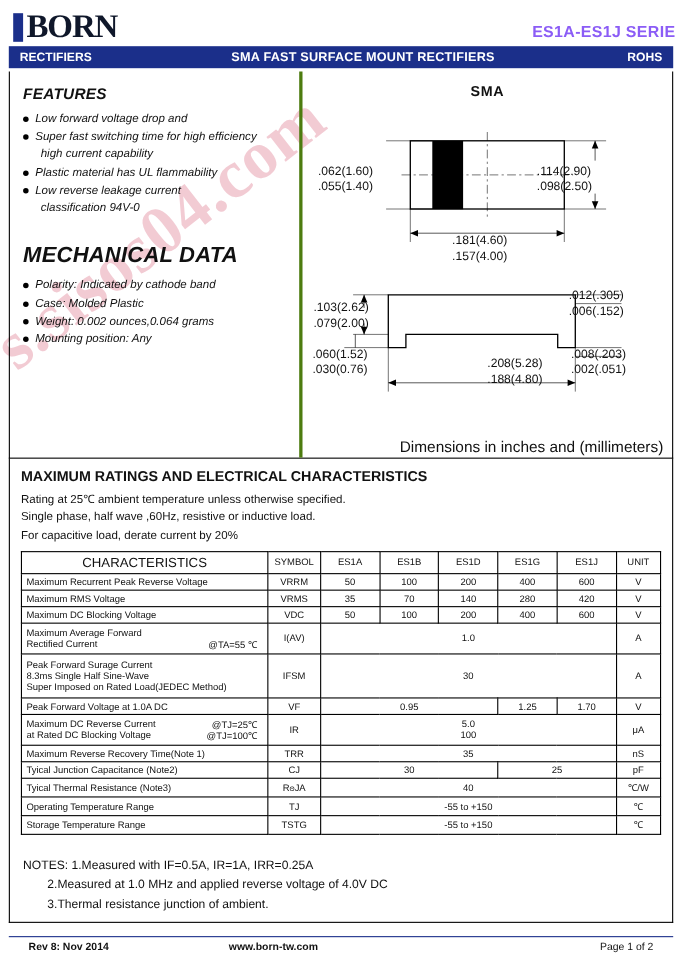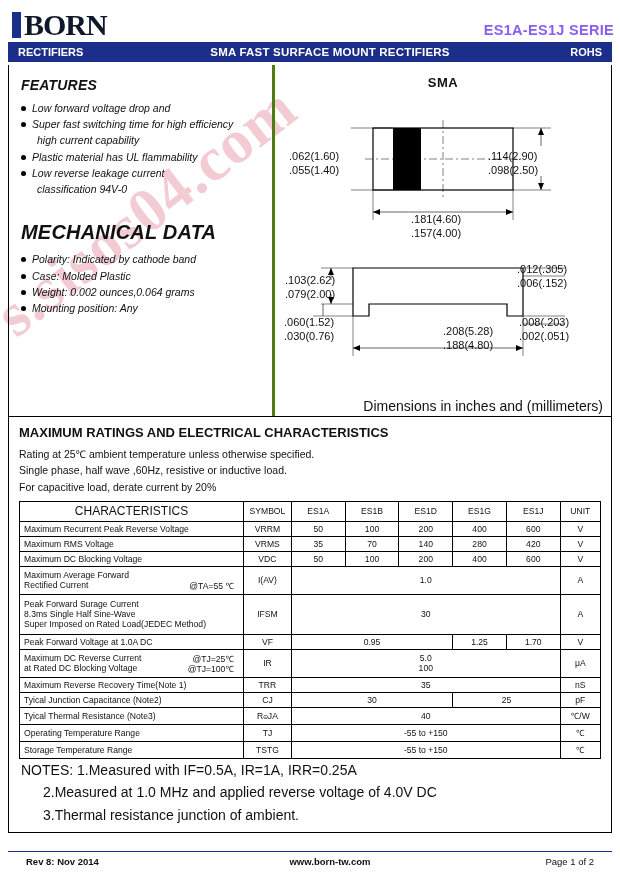--- a/index.html
+++ b/index.html
@@ -186,37 +186,37 @@
     padding-left:4px;
     white-space:nowrap;
     position:relative;
   }
   table.params td.desc .at {
     position:absolute;
     right:6px;
   }
   .sc { font-variant:small-caps; }
 
-  .notes { font-size:14px; line-height:1.6; margin-top:0; padding-left:2px; }
+  .notes { font-size:11px; line-height:1.6; margin-top:20px; padding-left:2px; }
   .notes .ind { padding-left:22px; }
 
   
   .footer {
     position:absolute;
     left:8px; right:8px; bottom:10px;
     border-top:1.5px solid #1b2f8a;
     padding-top:4px;
     display:flex;
     align-items:center;
     font-size:9.5px;
     font-weight:bold;
     z-index:10;
   }
   .footer .f1 { width:200px; padding-left:18px; }
-  .footer .f2 { flex:1; text-align:center; }
+  .footer .f2 { flex:1; text-align:left; }
   .footer .f3 { width:160px; text-align:right; padding-right:18px; font-weight:normal; }
 </style>
 </head>
 <body>
 
 <div class="watermark">s.sisos04.com</div>
 
 <div class="sheet">
 
   <div class="logo-row">

